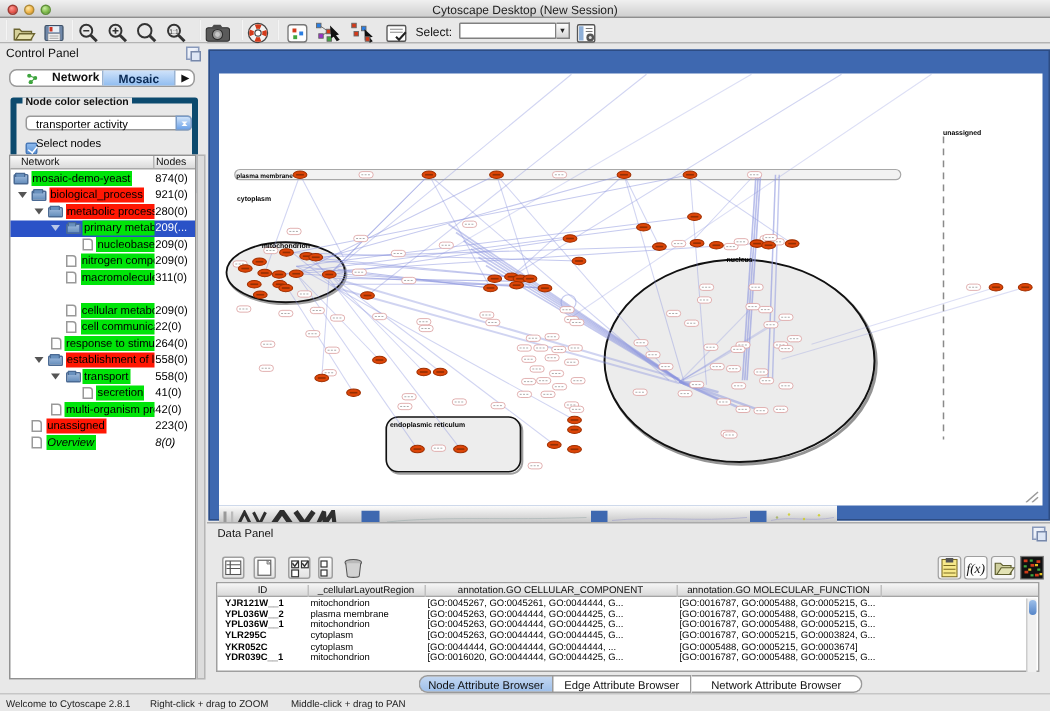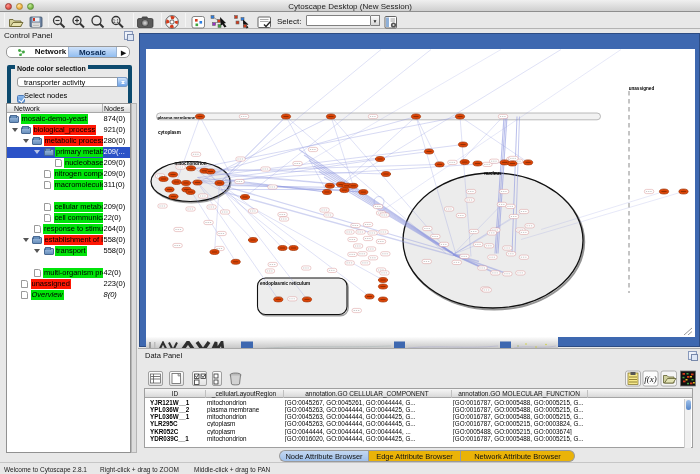--- a/index.html
+++ b/index.html
@@ -62,21 +62,21 @@
 #dthead span{position:absolute;top:1px;text-align:center}
 .vline{position:absolute;top:0;width:1px;height:100%;background:#c0c0c0}
 .drow{position:absolute;left:0;width:100%;height:7.3px;font-size:6.3px;color:#000;white-space:nowrap}
 .drow span{position:absolute;top:0;overflow:hidden}
 .c1{left:5px;width:55px;font-weight:bold}
 .c2{left:62px;width:75px}
 .c3{left:140px;width:165px}
 .c4{left:308px;width:135px}
 #dscroll{position:absolute;right:1px;top:10px;width:7px;height:49px;background:#f0f0f0;border-left:1px solid #ccc}
 #dtabs{position:absolute;left:141px;top:101px;height:13px;font-size:7.5px;color:#111}
-#dtabs .t{position:absolute;top:0;height:11.5px;line-height:11.5px;text-align:center;background:#eab308;border:1px solid #9a9a9a}
+#dtabs .t{position:absolute;top:0;height:11.5px;line-height:11.5px;text-align:center;background:#ffffff;border:1px solid #9a9a9a}
 
 #status{left:0;top:462px;width:700px;height:12px;background:#e8e8e8;border-top:1px solid #c6c6c6;font-size:6.5px;color:#222}
 #status span{position:absolute;top:3px}
 </style></head><body>
 
 <div class="abs" id="mtitle">
   <span class="tl1" style="left:5px;background:radial-gradient(circle at 35% 30%,#ff9a93,#e4544b 60%,#b03c34);border:0.5px solid #9c3b34"></span>
   <span class="tl1" style="left:16px;background:radial-gradient(circle at 35% 30%,#ffe9a8,#f1b346 60%,#c28a2c);border:0.5px solid #b08a36"></span>
   <span class="tl1" style="left:27px;background:radial-gradient(circle at 35% 30%,#c8eda0,#7fbb4a 60%,#5c9333);border:0.5px solid #5f8f3a"></span>
   <span class="txt">Cytoscape Desktop (New Session)</span>
@@ -261,20 +261,25 @@
         <span class="arr" style="left:16px;border-top-color:#555"></span>
         <span class="fold" style="left:25px"></span>
         <span class="tl" style="left:36.5px;max-width:59px;background:#ff1704">establishment of lo</span>
         <span class="tc" style="color:#000">558(0)</span>
       </div>
 <div class="trow" style="top:141.5px;">
         <span class="arr" style="left:27px;border-top-color:#555"></span>
         <span class="fold" style="left:36.5px"></span>
         <span class="tl" style="left:48px;max-width:47.5px;background:#00e409">transport</span>
         <span class="tc" style="color:#000">558(0)</span>
+      </div>
+<div class="trow" style="top:152.5px;">
+        <span class="doc" style="left:47.5px"></span>
+        <span class="tl" style="left:57px;max-width:38.5px;background:#00e409">secretion</span>
+        <span class="tc" style="color:#000">41(0)</span>
       </div>
 <div class="trow" style="top:163.5px;">
         <span class="doc" style="left:26.5px"></span>
         <span class="tl" style="left:36px;max-width:59.5px;background:#00e409">multi-organism pro</span>
         <span class="tc" style="color:#000">42(0)</span>
       </div>
 <div class="trow" style="top:174.5px;">
         <span class="doc" style="left:14px"></span>
         <span class="tl" style="left:23.5px;max-width:72px;background:#ff1704">unassigned</span>
         <span class="tc" style="color:#000">223(0)</span>

